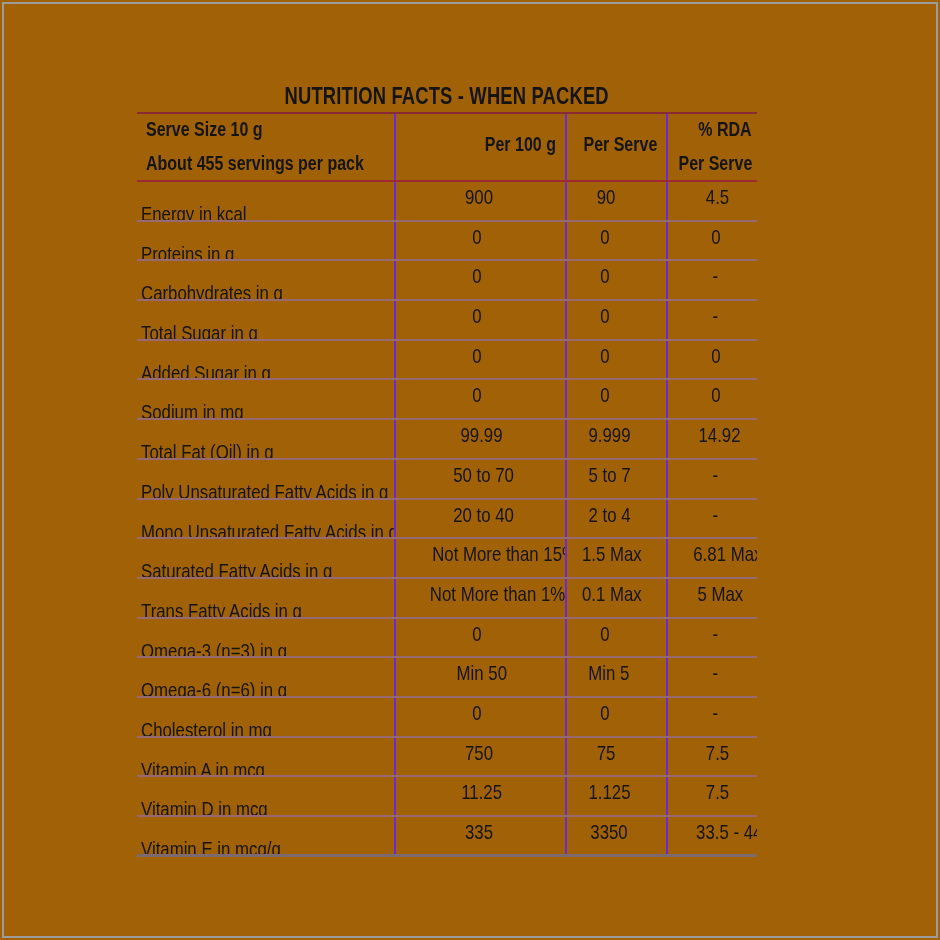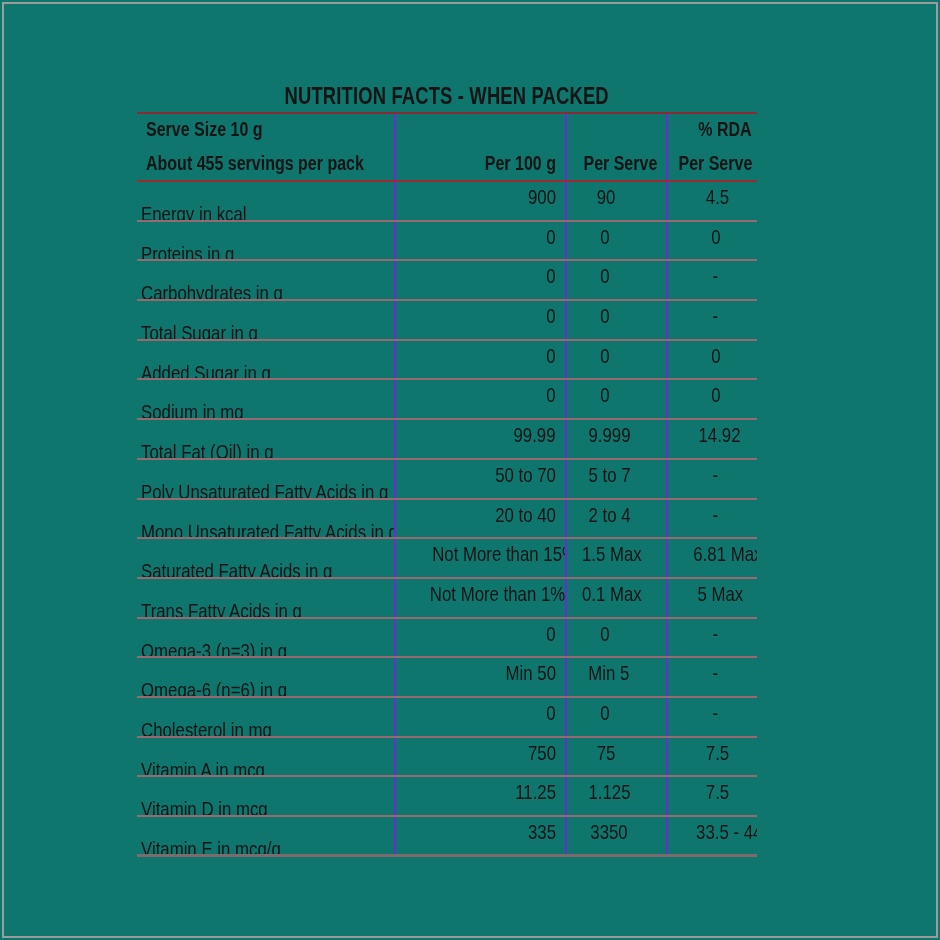--- a/index.html
+++ b/index.html
@@ -1,19 +1,19 @@
 <!DOCTYPE html>
 <html><head>
 <meta charset="utf-8">
 <style>
   html,body { margin:0; padding:0; background:#ffffff; }
   .canvas {
     position:relative;
     width:940px; height:940px;
-    background:#0f766e;
+    background:#a16207;
     font-family:"Liberation Sans", sans-serif;
     color:#141414;
     overflow:hidden;
   }
   .frame {
     position:absolute; inset:2px;
     border:2px solid #9c9c9c;
     pointer-events:none;
   }
   
@@ -46,28 +46,28 @@
     font-size:21px;
   }
   .row:last-child { border-bottom:3px solid #7c6a6d; }
 
   .cell { box-sizing:border-box; overflow:hidden; }
   .vline { border-right:2px solid #6d28d9; }
 
   
   .h-c1 { display:flex; flex-direction:column; justify-content:space-between;
           padding:4px 4px 5px 9px; }
-  .h-c2, .h-c3 { display:flex; align-items:flex-end; justify-content:flex-end;
+  .h-c2, .h-c3 { display:flex; align-items:center; justify-content:flex-end;
           padding:0 9px 5px 0; }
   .h-c4 { display:flex; flex-direction:column; justify-content:space-between;
           align-items:flex-end; padding:4px 5px 5px 12px; }
 
   
   .d-c1 { text-align:left;  padding:20px 0 0 4px; }
-  .d-c2 { text-align:right; padding:3px 9px 0 0; }
+  .d-c2 { text-align:center; padding:3px 9px 0 0; }
   .d-c3 { text-align:center; padding:3px 25px 0 0; }
   .d-c4 { text-align:center; padding:3px 4px 0 8px; }
 </style>
 </head>
 <body>
 
 <div class="canvas">
 
   <div class="frame"></div>
 

